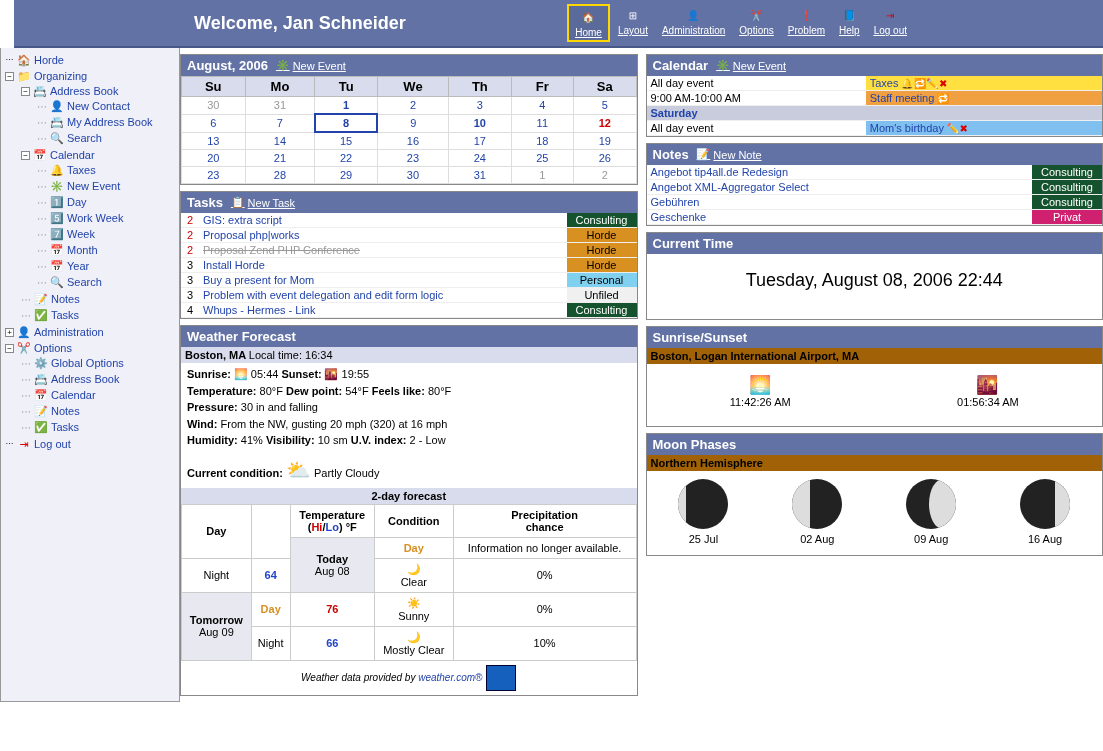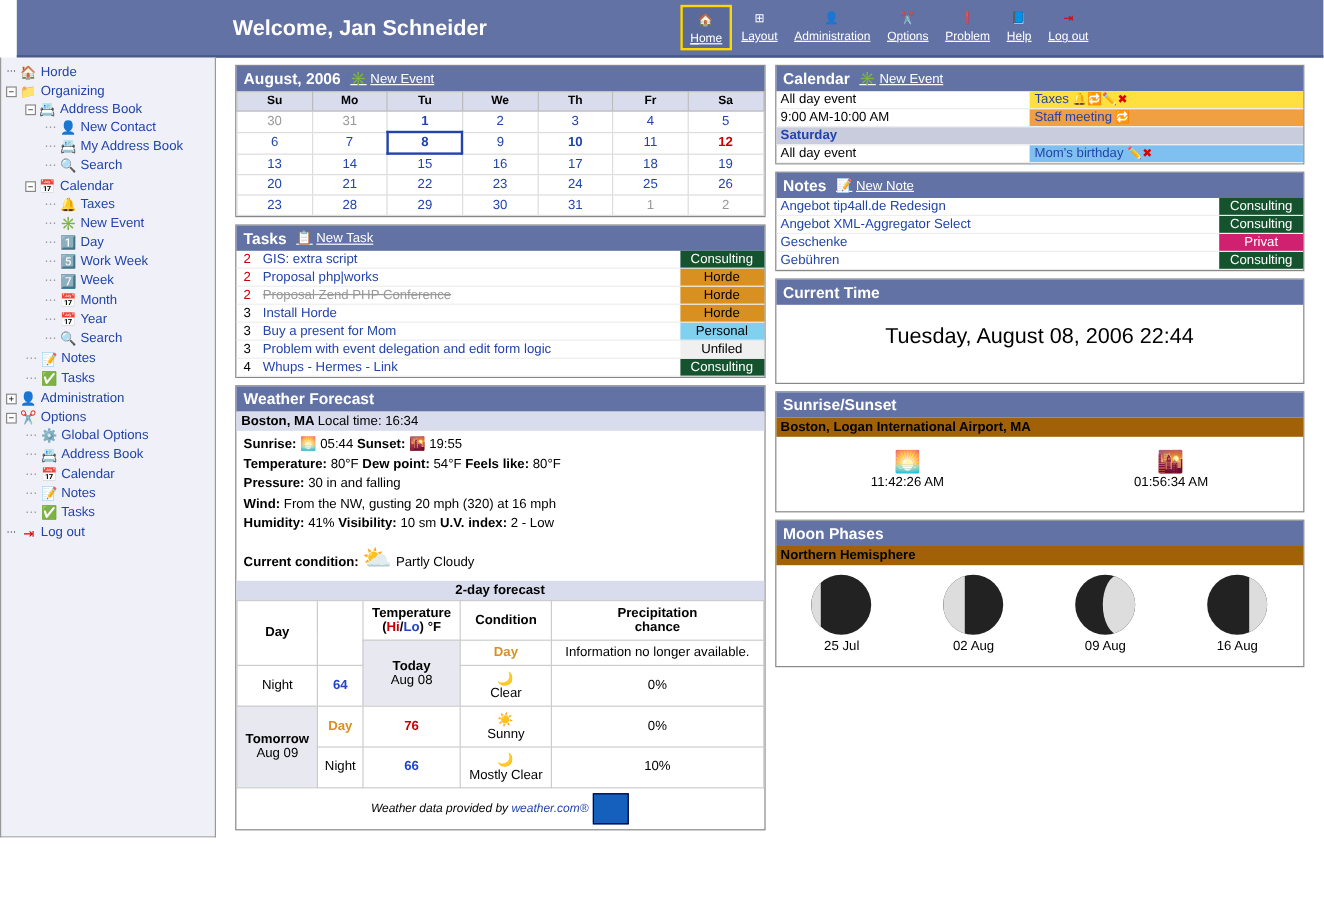--- a/index.html
+++ b/index.html
@@ -19,28 +19,28 @@
 .sidebar { width: 180px; border: 1px solid #999; border-top: none; background: #f0f0f8; padding: 4px 2px; font-size: 11px; }
 .tree { list-style: none; }
 .tree li { padding: 1px 0 1px 2px; white-space: nowrap; }
 .tree ul { list-style: none; padding-left: 14px; }
 .tree .node { display: flex; align-items: center; gap: 3px; cursor: pointer; }
 .tree .tog { width: 9px; height: 9px; border: 1px solid #888; background: #fff; font-size: 8px; line-height: 7px; text-align: center; display: inline-block; }
 .tree .tog.empty { border: none; background: transparent; }
 .tree .tline { color: #999; font-size: 10px; }
 .ticon2 { width: 14px; height: 14px; display: inline-flex; align-items: center; justify-content: center; font-size: 11px; }
 
-.content { flex: 1; display: flex; gap: 8px; padding: 6px 16px; }
+.content { flex: 1; display: flex; gap: 8px; padding: 6px 0; }
 .col { flex: 1; display: flex; flex-direction: column; gap: 6px; }
 .panel { border: 1px solid #888; }
 .panel-hd { background: #6272a4; color: #fff; font-weight: bold; font-size: 13px; padding: 3px 6px; display: flex; align-items: center; gap: 8px; }
 .panel-hd .action { font-size: 11px; font-weight: normal; display: flex; align-items: center; gap: 3px; text-decoration: underline; cursor: pointer; }
 
 .cal { width: 100%; border-collapse: collapse; }
-.cal th { background: #d8dcec; font-size: 10px; padding: 2px; border: 1px solid #bbb; font-weight: bold; }
+.cal th { background: #d8dcec; font-size: 13px; padding: 2px; border: 1px solid #bbb; font-weight: bold; }
 .cal td { text-align: center; padding: 2px 4px; border: 1px solid #ddd; color: #2244aa; cursor: pointer; font-size: 11px; }
 .cal td.other { color: #999; }
 .cal td.today { border: 2px solid #2244aa; font-weight: bold; }
 .cal td.bold { font-weight: bold; }
 .cal td.hl { color: #cc0000; font-weight: bold; }
 
 .tasks-tbl, .notes-tbl { width: 100%; border-collapse: collapse; }
 .tasks-tbl td, .notes-tbl td { padding: 1px 4px; font-size: 11px; border-bottom: 1px solid #eee; }
 .tasks-tbl .pri { width: 18px; text-align: center; }
 .tag { text-align: center; color: #fff; font-size: 10px; padding: 0 2px; width: 70px; }
@@ -530,26 +530,26 @@
             <tbody>
               <tr>
                 <td><a>Angebot tip4all.de Redesign</a></td>
                 <td class="tag consulting">Consulting</td>
               </tr>
               <tr>
                 <td><a>Angebot XML-Aggregator Select</a></td>
                 <td class="tag consulting">Consulting</td>
               </tr>
               <tr>
+                <td><a>Gebühren</a></td>
+                <td class="tag consulting">Consulting</td>
+              </tr>
+              <tr>
                 <td><a>Geschenke</a></td>
                 <td class="tag privat">Privat</td>
-              </tr>
-              <tr>
-                <td><a>Gebühren</a></td>
-                <td class="tag consulting">Consulting</td>
               </tr>
             </tbody>
           </table>
 </div>
 
 <div class="panel">
  <div class="panel-hd">
             <span>Current Time</span>
           </div>
  <div class="curtime">Tuesday, August 08, 2006 22:44</div>

